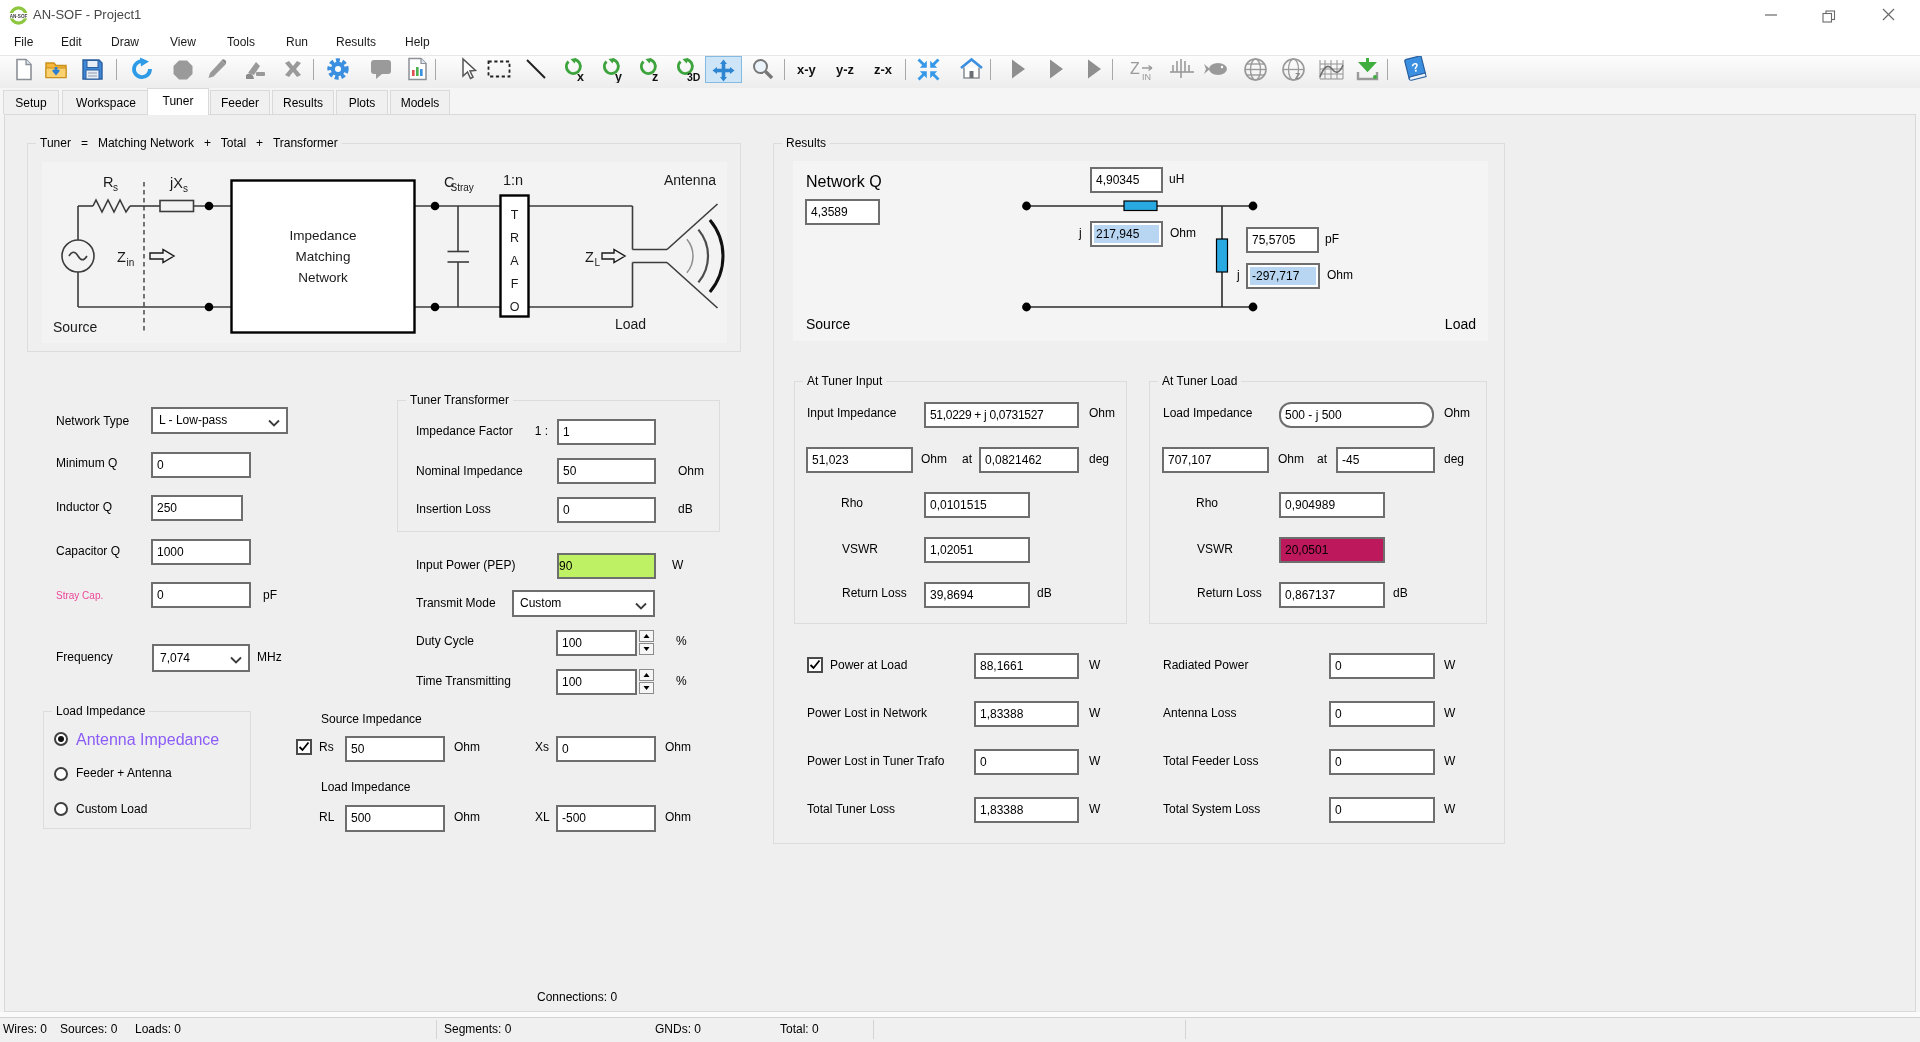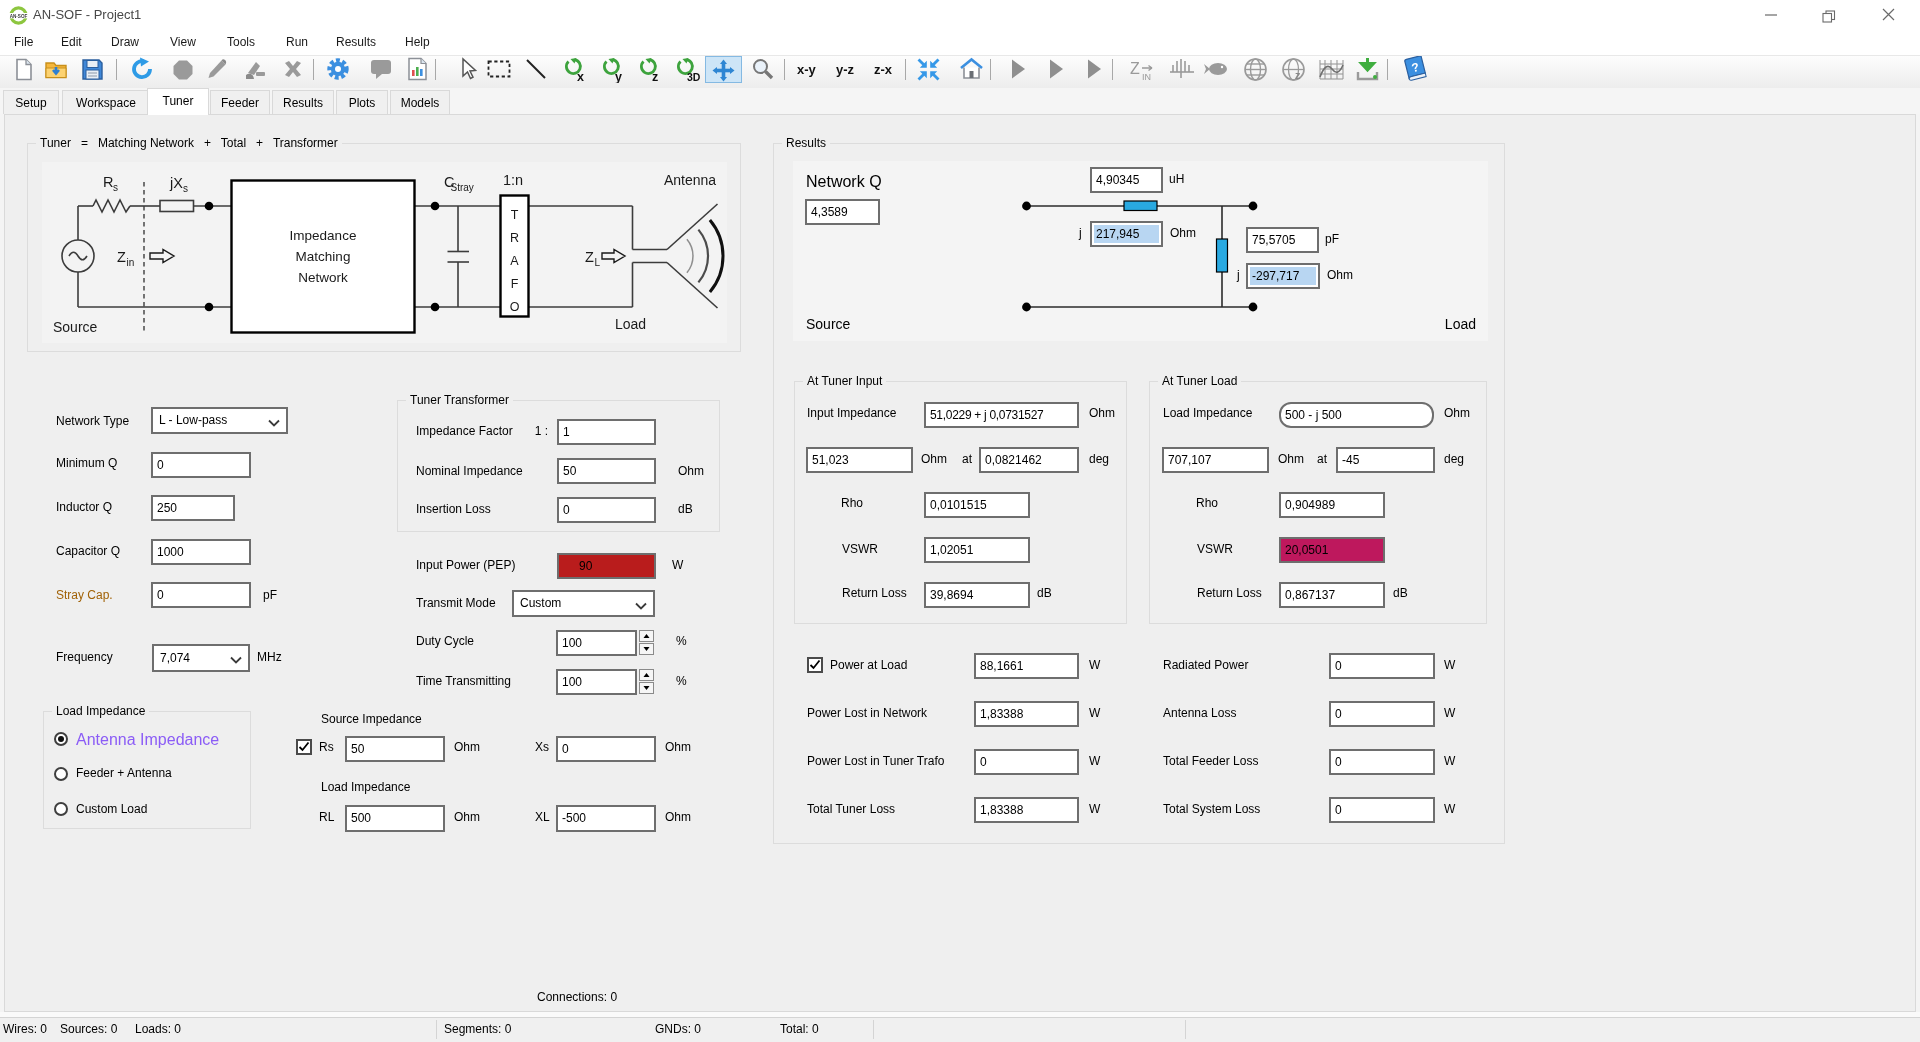--- a/index.html
+++ b/index.html
@@ -328,24 +328,24 @@
 <path d="M108 91 h13 v-3.5 l11 6.5 l-11 6.5 v-3.5 h-13 Z" fill="#f3f3f3" stroke="#1a1a1a" stroke-width="1.4"></path>
 <path d="M560 91 h12 v-3.5 l11 6.5 l-11 6.5 v-3.5 h-12 Z" fill="#f3f3f3" stroke="#1a1a1a" stroke-width="1.4"></path>
 </svg>
 <div class="lb" style="left:56px;top:414px;font-size:12px;line-height:15px;color:#000;">Network Type</div>
 <div class="tb" style="left:151px;top:407px;width:137px;height:27px;line-height:23px;padding-left:6px;">L - Low-pass<svg class="chev" style="right:5px;top:8px;" width="14" height="12" viewBox="0 0 14 12">
         <path d="M2 3.5 L7 8.5 L12 3.5" stroke="#3a3a3a" stroke-width="1.8" fill="none"></path>
       </svg></div>
 <div class="lb" style="left:56px;top:456px;font-size:12px;line-height:15px;color:#000;">Minimum Q</div>
 <div class="tb" style="left:151px;top:452px;width:100px;height:26px;background:#fff;line-height:22px;padding-left:4px;">0</div>
 <div class="lb" style="left:56px;top:500px;font-size:12px;line-height:15px;color:#000;">Inductor Q</div>
-<div class="tb" style="left:151px;top:495px;width:84px;height:26px;background:#fff;line-height:22px;padding-left:4px;">250</div>
+<div class="tb" style="left:151px;top:495px;width:92px;height:26px;background:#fff;line-height:22px;padding-left:4px;">250</div>
 <div class="lb" style="left:56px;top:544px;font-size:12px;line-height:15px;color:#000;">Capacitor Q</div>
 <div class="tb" style="left:151px;top:539px;width:100px;height:26px;background:#fff;line-height:22px;padding-left:4px;">1000</div>
-<div class="lb" style="left:56px;top:588px;font-size:12px;line-height:15px;color:#a16207;">Stray Cap.</div>
+<div class="lb" style="left:56px;top:588px;font-size:10px;line-height:15px;color:#ec4899;">Stray Cap.</div>
 <div class="tb" style="left:151px;top:582px;width:100px;height:26px;background:#fff;line-height:22px;padding-left:4px;">0</div>
 <div class="lb" style="left:263px;top:588px;font-size:12px;line-height:15px;color:#000;">pF</div>
 <div class="lb" style="left:56px;top:650px;font-size:12px;line-height:15px;color:#000;">Frequency</div>
 <div class="tb" style="left:152px;top:644px;width:98px;height:28px;line-height:24px;padding-left:6px;">7,074<svg class="chev" style="right:5px;top:8px;" width="14" height="12" viewBox="0 0 14 12">
         <path d="M2 3.5 L7 8.5 L12 3.5" stroke="#3a3a3a" stroke-width="1.8" fill="none"></path>
       </svg></div>
 <div class="lb" style="left:257px;top:650px;font-size:12px;line-height:15px;color:#000;">MHz</div>
 <div class="grp" style="left:43px;top:711px;width:208px;height:118px;">
       <span style="left:8px;background:#efefef;">Load Impedance</span>
     </div>
@@ -363,21 +363,21 @@
 <div class="lb" style="left:416px;top:424px;font-size:12px;line-height:15px;color:#000;">Impedance Factor</div>
 <div class="lb" style="left:522px;top:424px;font-size:12px;line-height:15px;color:#000;width:26px;text-align:right;">1 :</div>
 <div class="tb" style="left:557px;top:419px;width:99px;height:26px;background:#fff;line-height:22px;padding-left:4px;">1</div>
 <div class="lb" style="left:416px;top:464px;font-size:12px;line-height:15px;color:#000;">Nominal Impedance</div>
 <div class="tb" style="left:557px;top:458px;width:99px;height:26px;background:#fff;line-height:22px;padding-left:4px;">50</div>
 <div class="lb" style="left:678px;top:464px;font-size:12px;line-height:15px;color:#000;">Ohm</div>
 <div class="lb" style="left:416px;top:502px;font-size:12px;line-height:15px;color:#000;">Insertion Loss</div>
 <div class="tb" style="left:557px;top:497px;width:99px;height:26px;background:#fff;line-height:22px;padding-left:4px;">0</div>
 <div class="lb" style="left:678px;top:502px;font-size:12px;line-height:15px;color:#000;">dB</div>
 <div class="lb" style="left:416px;top:558px;font-size:12px;line-height:15px;color:#000;">Input Power (PEP)</div>
-<div class="tb" style="left:557px;top:553px;width:99px;height:26px;background:#b91c1c;line-height:22px;padding-left:20px;">90</div>
+<div class="tb" style="left:557px;top:553px;width:99px;height:26px;background:#bef264;line-height:22px;padding-left:0;">90</div>
 <div class="lb" style="left:672px;top:558px;font-size:12px;line-height:15px;color:#000;">W</div>
 <div class="lb" style="left:416px;top:596px;font-size:12px;line-height:15px;color:#000;">Transmit Mode</div>
 <div class="tb" style="left:512px;top:590px;width:143px;height:27px;line-height:23px;padding-left:6px;">Custom<svg class="chev" style="right:5px;top:8px;" width="14" height="12" viewBox="0 0 14 12">
         <path d="M2 3.5 L7 8.5 L12 3.5" stroke="#3a3a3a" stroke-width="1.8" fill="none"></path>
       </svg></div>
 <div class="lb" style="left:416px;top:634px;font-size:12px;line-height:15px;color:#000;">Duty Cycle</div>
 <div class="tb" style="left:556px;top:630px;width:81px;height:26px;background:#fff;line-height:22px;padding-left:4px;">100</div>
 <div class="spb" style="left:639px;top:630px;height:12px;">
       <svg width="13" height="10" viewBox="0 0 13 10">
         <path d="M6.5 3 L9.5 7 L3.5 7 Z" fill="#000"></path>

